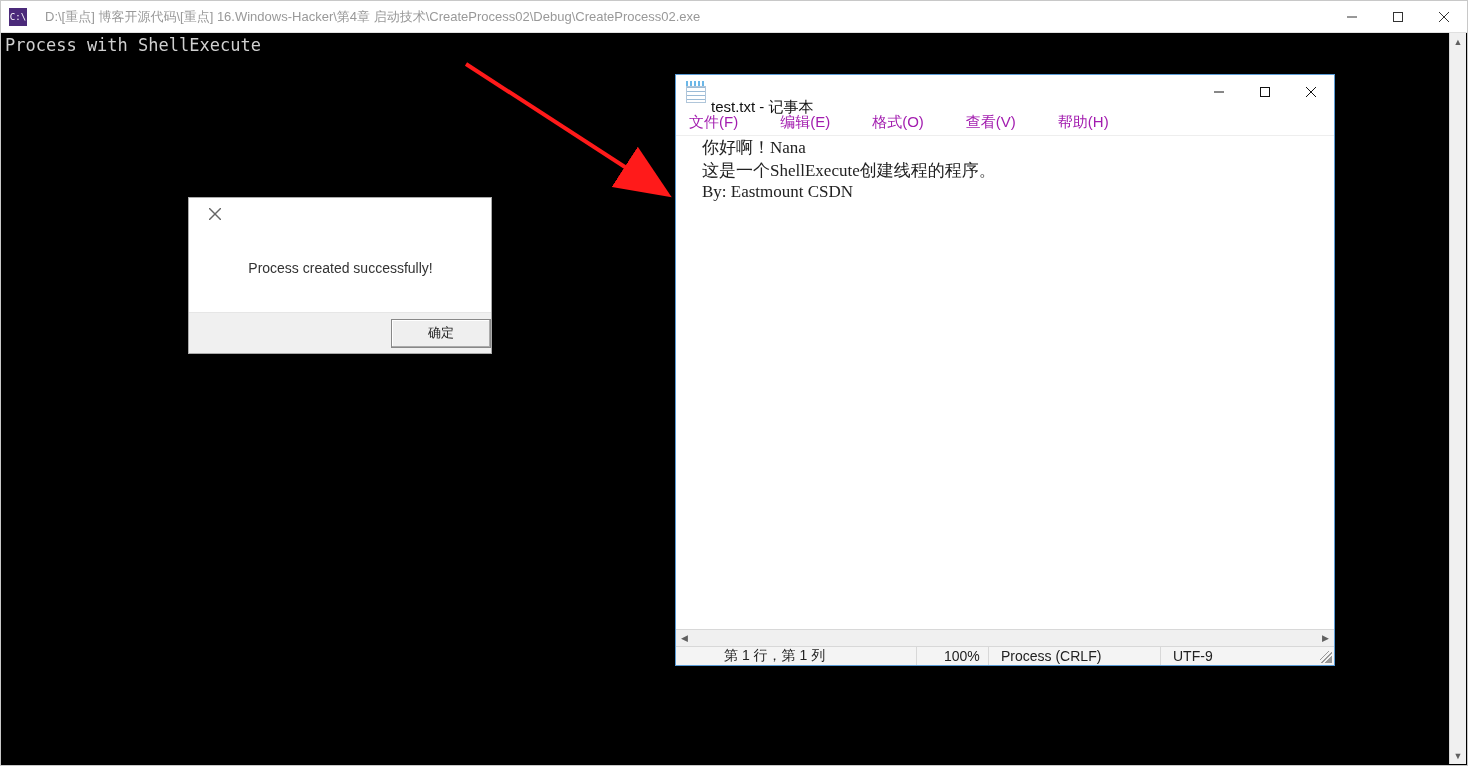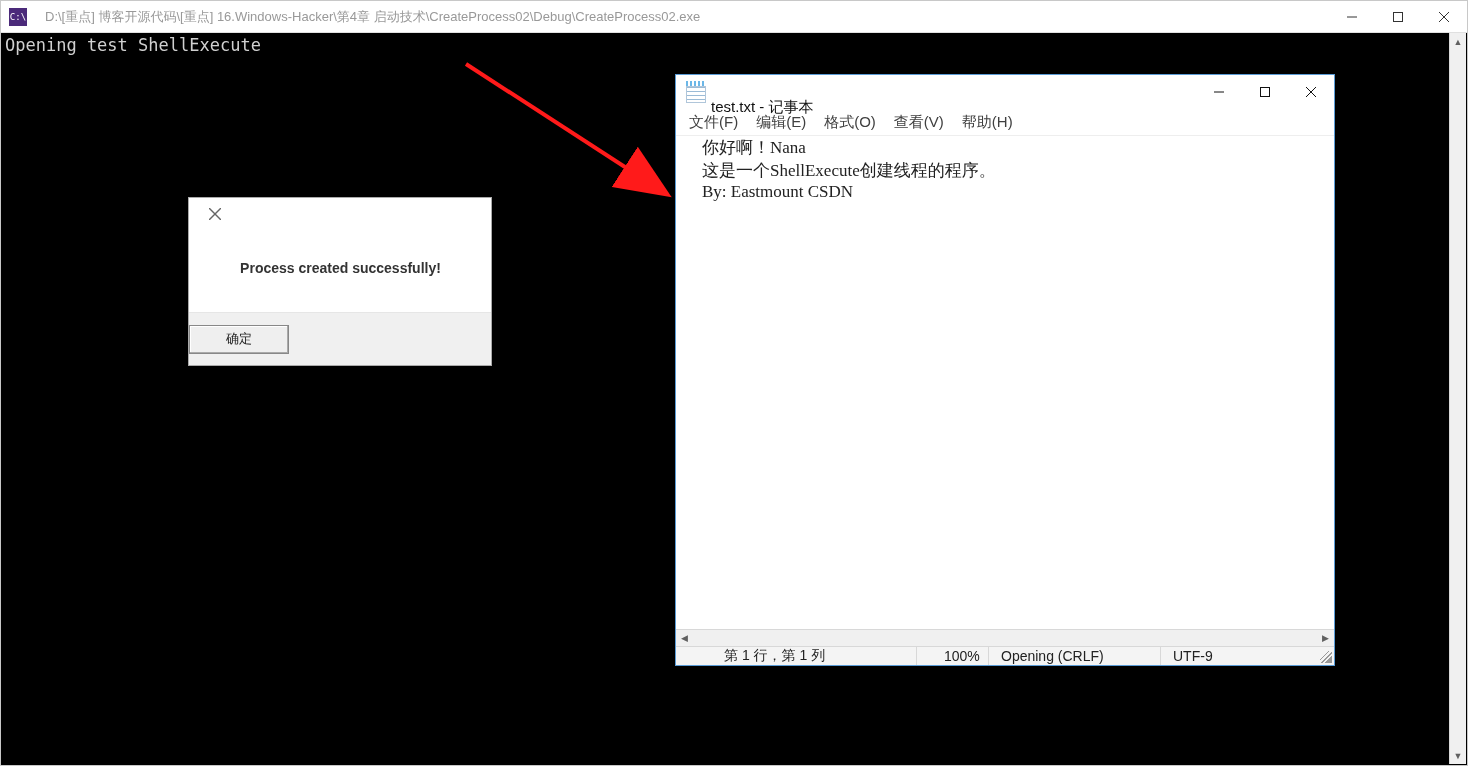--- a/index.html
+++ b/index.html
@@ -119,29 +119,27 @@
     font-size: 14px;
   }
   .dialog-title span { flex: 1; }
   .dialog-close { color: #666; font-size: 16px; padding: 2px 6px;}
   .dialog-body {
     padding: 28px 20px 36px 21px;
     font-size: 14px;
     color: #333;
     text-align: center;
     border-bottom: 1px solid #e6e6e6;
-    font-weight: bold;
   }
   .dialog-footer {
     background: #f0f0f0;
-    height: 52px;
-    display: flex;
-    align-items: center;
-    justify-content: flex-start;
-    padding-right: 14px;
+    height: 40px;
+    display: flex;
+    align-items: center;
+    justify-content: flex-end;
   }
   .dialog-btn {
     width: 100px;
     height: 29px;
     border: 1px solid #888;
     background: #efefef;
     box-shadow: inset -1px -1px 0 #aaa, inset 1px 1px 0 #fff;
     font-size: 13px;
     color: #222;
     display: flex;
@@ -197,22 +195,23 @@
   }
   .notepad-title-text { flex: 1; margin-top: 30px; }
   .notepad .win-btn { width: 46px; }
 
   .notepad-menu {
     height: 27px;
     display: flex;
     align-items: center;
     padding: 0 4px;
     font-size: 15px;
-    color: #404040;
+    color: #a21caf;
     border-bottom: 1px solid #eee;
+    gap: 24px;
   }
   .menu-item { padding: 2px 9px; }
 
   .notepad-body {
     flex: 1;
     font-family: "SimSun","NSimSun", serif;
     font-size: 17px;
     color: #222;
     padding: 0 2px;
     white-space: pre;
@@ -284,21 +283,21 @@
       </div>
       <div class="win-btn">
         <svg viewBox="0 0 10 10">
             <line x1="0" y1="0" x2="10" y2="10" stroke="#333" stroke-width="1"></line>
             <line x1="10" y1="0" x2="0" y2="10" stroke="#333" stroke-width="1"></line>
           </svg>
       </div>
     </div>
   </div>
   <div class="console-body">
-    <div>Opening test ShellExecute</div>
+    <div>Process with ShellExecute</div>
   </div>
   <div class="vscroll">
     <div class="vscroll-btn">▲</div>
     <div class="vscroll-track"></div>
     <div class="vscroll-btn">▼</div>
   </div>
 </div>
 
 <svg class="arrow-svg" viewBox="0 0 220 145">
   <defs>
@@ -359,17 +358,17 @@
 <span>By: Eastmount CSDN</span></div>
   <div class="notepad-hscroll">
     <div class="hscroll-btn">◀</div>
     <div class="hscroll-track"></div>
     <div class="hscroll-btn">▶</div>
   </div>
   <div class="notepad-status" style="position:relative;">
     <div class="status-spacer"></div>
     <div class="status-cell status-pos">第 1 行，第 1 列</div>
     <div class="status-cell status-zoom">100%</div>
-    <div class="status-cell status-eol">Opening (CRLF)</div>
+    <div class="status-cell status-eol">Process (CRLF)</div>
     <div class="status-cell status-enc">UTF-9</div>
     <div class="resize-grip"></div>
   </div>
 </div>
 
 </body></html>

